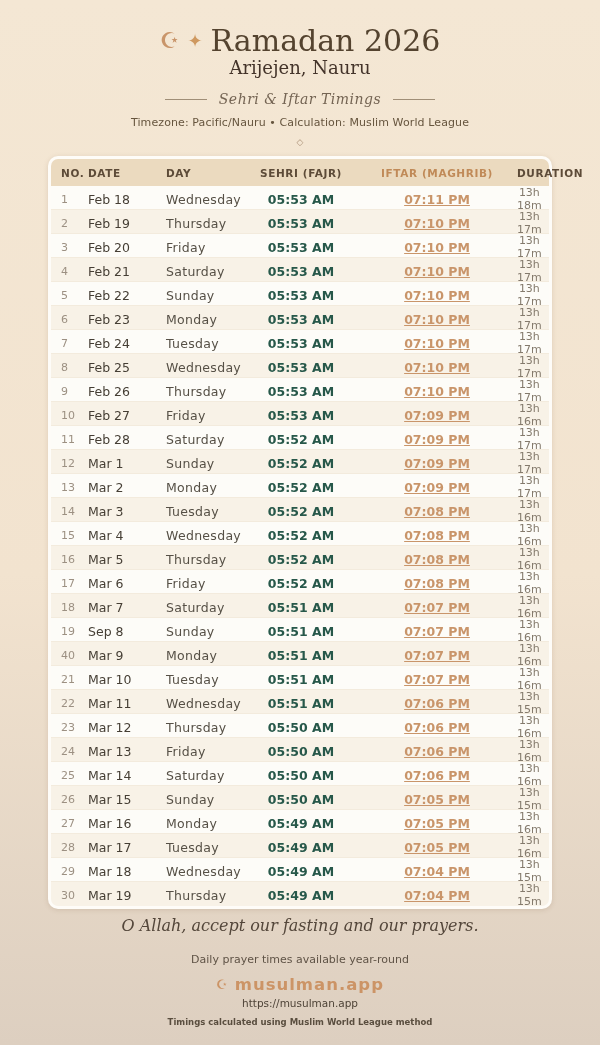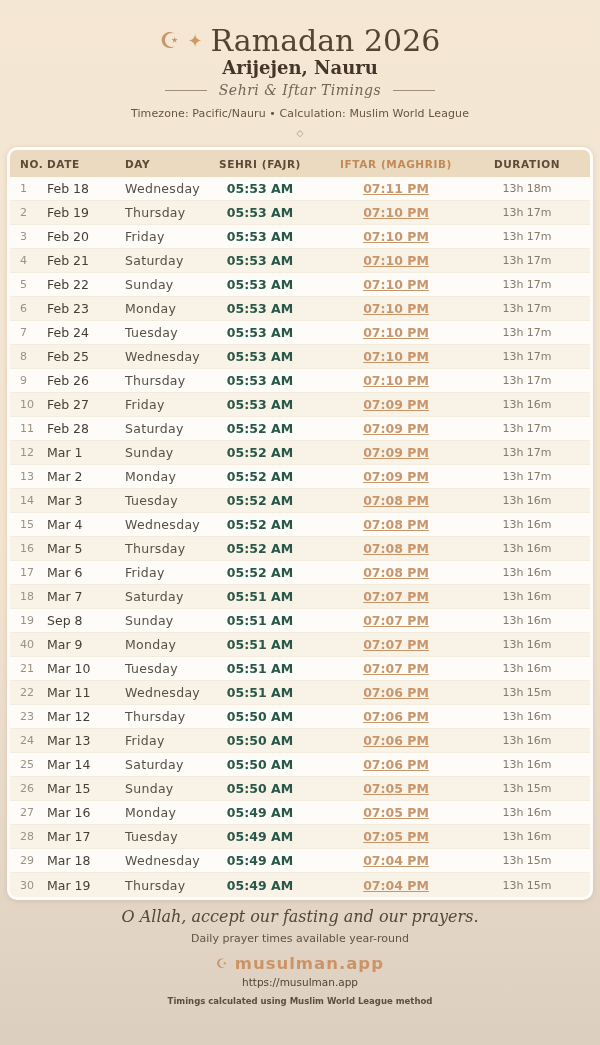--- a/index.html
+++ b/index.html
@@ -18,39 +18,39 @@
     color: #54432f;
   }
   .crescent { color: #c9956a; font-size: 22px; line-height: 1; }
   .sparkle  { color: #cf9960; font-size: 18px; line-height: 1; }
   .title {
     font-family: "DejaVu Serif", serif;
     font-size: 30px; line-height: 1.1; color: #54432f; font-weight: 400;
   }
   .location {
     font-family: "DejaVu Serif", serif;
-    font-size: 18px; font-weight: bold; color: #44342a; margin-top: 0px;
+    font-size: 18px; font-weight: normal; color: #44342a; margin-top: 0px;
   }
   .divider-row {
     display: flex; align-items: center; justify-content: center; gap: 12px;
-    margin-top: 4px;
+    margin-top: 13px;
   }
   .divider-line { width: 42px; height: 1px; background: #a08e77; }
   .subtitle {
     font-family: "DejaVu Serif", serif; font-style: italic;
     font-size: 14px; color: #746453; letter-spacing: 0.5px;
   }
   .meta {
     margin-top: 9px; font-size: 11px; color: #66553e; letter-spacing: 0.1px;
   }
   .diamond { margin-top: 8px; font-size: 9px; color: #ad9379; }
 
   
   .card {
-    width: 586px; margin: 9px auto 0 auto;
+    width: 504px; margin: 9px auto 0 auto;
     background: #fefcf8; border-radius: 10px; padding: 3px;
     box-shadow: 0 1px 5px rgba(120, 90, 60, 0.18);
   }
   .thead {
     display: grid;
     grid-template-columns: 27px 78px 79px 112px 160px 1fr;
     align-items: center;
     height: 27px; padding: 0 12px 0 10px;
     background: #ebdabf; border-radius: 7px 7px 0 0;
     font-size: 10.5px; font-weight: bold; letter-spacing: 0.6px;
@@ -79,21 +79,21 @@
   
   .footer { text-align: center; }
   .fast-note {
     margin-top: 7px; font-style: italic; font-size: 11px; color: #8b8070;
     letter-spacing: 0.2px;
   }
   .dua {
     margin-top: 7px; font-family: "DejaVu Serif", serif; font-style: italic;
     font-size: 16px; color: #53463a;
   }
-  .availability { margin-top: 6px; font-size: 11px; color: #5f5346; }
+  .availability { margin-top: 18px; font-size: 11px; color: #5f5346; }
   .brand-row {
     margin-top: 9px; display: flex; align-items: center; justify-content: center; gap: 7px;
   }
   .brand-crescent { color: #cc9466; font-size: 13px; line-height: 1; }
   .brand-name {
     font-size: 16.5px; font-weight: bold; color: #cc9466; letter-spacing: 1px;
   }
   .url { margin-top: 3px; font-size: 10.5px; color: #4e4337; }
   .method { margin-top: 8px; font-size: 8.5px; font-weight: bold; color: #5a4e3f; }
 </style>

